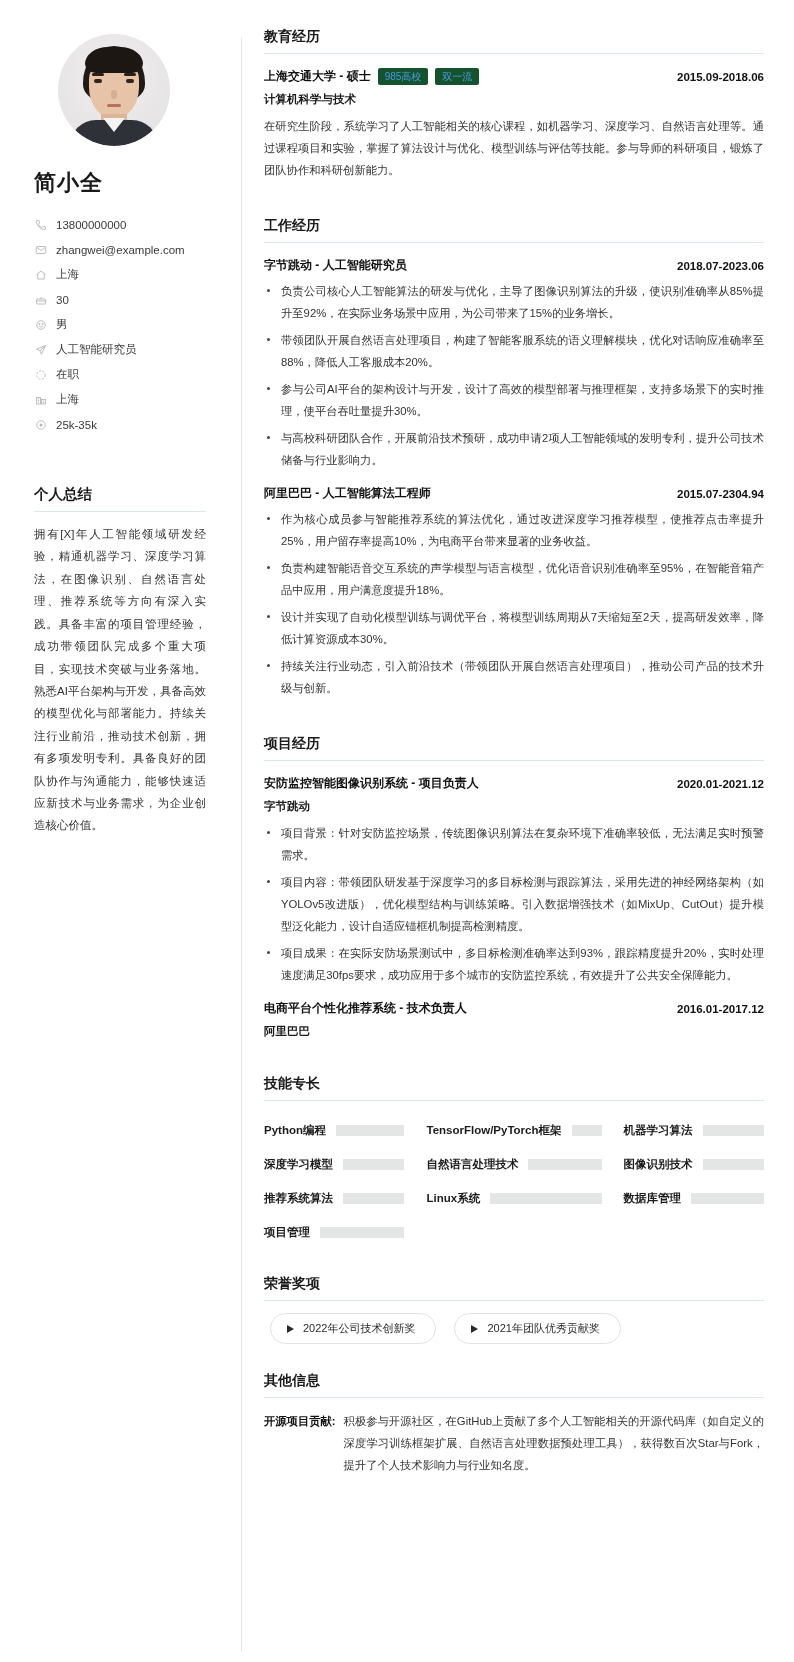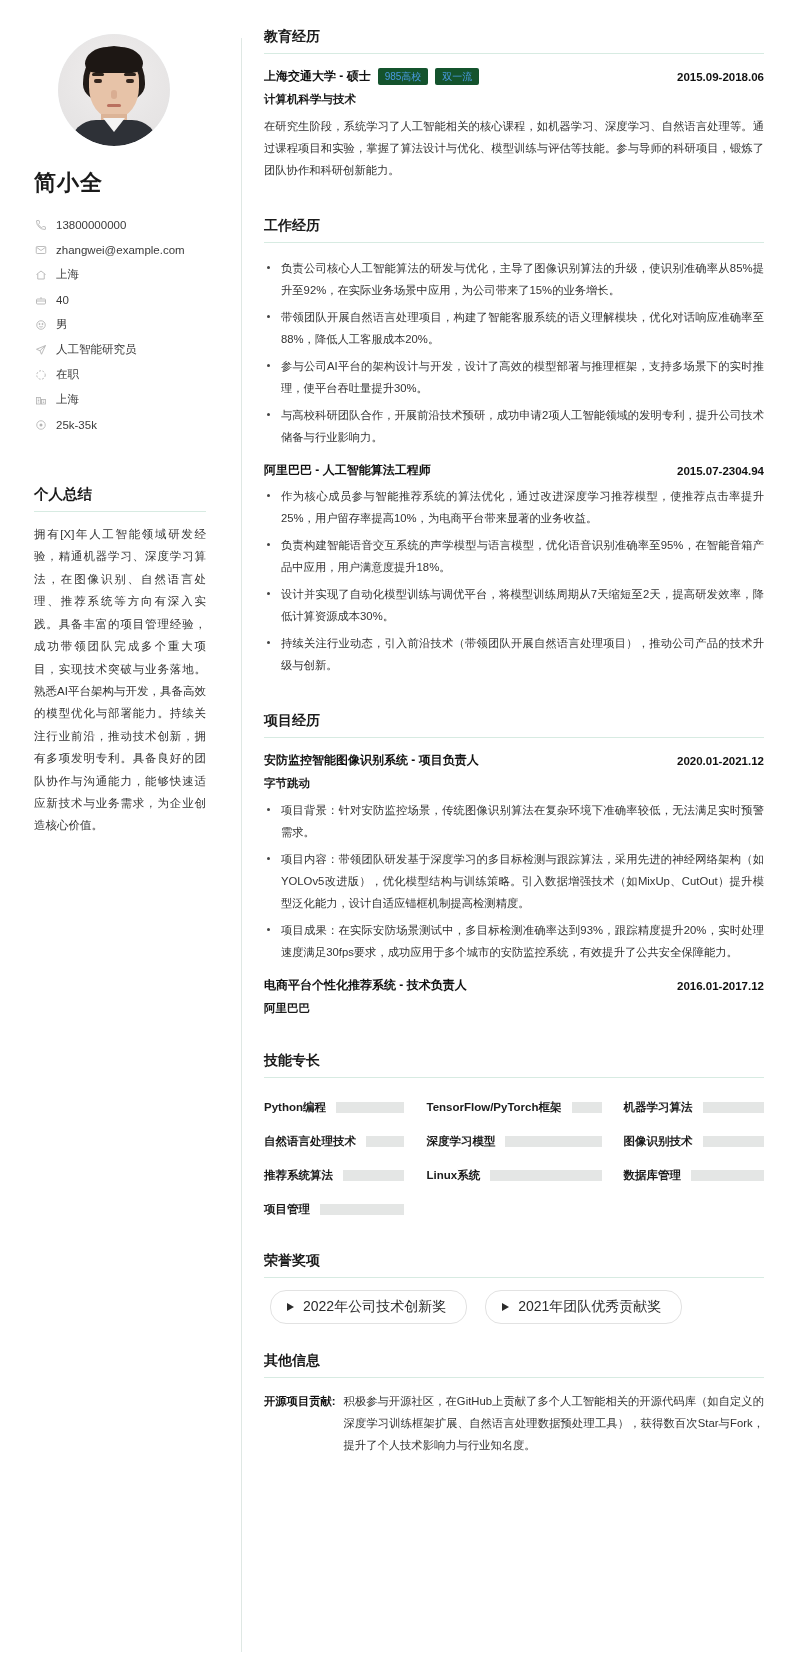--- a/index.html
+++ b/index.html
@@ -279,21 +279,21 @@
     margin: 6px 0 6px 6px;
     flex-wrap: wrap;
   }
   .award-chip {
     display: flex;
     align-items: center;
     gap: 9px;
     border: 1px solid #e2e2e2;
     border-radius: 16px;
     padding: 7px 20px 7px 16px;
-    font-size: 14px;
+    font-size: 11px;
     color: #2b2b2b;
     background: #fff;
   }
   .tri {
     width: 0; height: 0;
     border-left: 7px solid #2b2b2b;
     border-top: 4.5px solid transparent;
     border-bottom: 4.5px solid transparent;
   }
 
@@ -367,21 +367,21 @@
           </span>
         <span>上海</span>
       </div>
       <div class="contact-row">
         <span class="c-icon">
             <svg viewBox="0 0 24 24" fill="none" stroke="currentColor" stroke-width="1.8">
               <rect x="3" y="10" width="18" height="10" rx="2"></rect>
               <path d="M3 14h18M12 10V6"></path>
             </svg>
           </span>
-        <span>40</span>
+        <span>30</span>
       </div>
       <div class="contact-row">
         <span class="c-icon">
             <svg viewBox="0 0 24 24" fill="none" stroke="currentColor" stroke-width="1.8">
               <circle cx="12" cy="12" r="8.5"></circle>
               <circle cx="9" cy="10" r="1.2" fill="currentColor"></circle>
               <circle cx="15" cy="10" r="1.2" fill="currentColor"></circle>
               <path d="M8.5 15c1.2 1.2 5.8 1.2 7 0"></path>
             </svg>
           </span>
@@ -448,20 +448,24 @@
         <div class="entry-desc">在研究生阶段，系统学习了人工智能相关的核心课程，如机器学习、深度学习、自然语言处理等。通过课程项目和实验，掌握了算法设计与优化、模型训练与评估等技能。参与导师的科研项目，锻炼了团队协作和科研创新能力。</div>
       </div>
     </section>
 
     <div class="sec-spacer"></div>
 
     <section class="section">
       <div class="sec-head">工作经历</div>
 
       <div class="entry">
+        <div class="entry-head">
+          <div class="entry-title">字节跳动 - 人工智能研究员</div>
+          <div class="entry-date">2018.07-2023.06</div>
+        </div>
         <ul class="bullets">
           <li>负责公司核心人工智能算法的研发与优化，主导了图像识别算法的升级，使识别准确率从85%提升至92%，在实际业务场景中应用，为公司带来了15%的业务增长。</li>
           <li>带领团队开展自然语言处理项目，构建了智能客服系统的语义理解模块，优化对话响应准确率至88%，降低人工客服成本20%。</li>
           <li>参与公司AI平台的架构设计与开发，设计了高效的模型部署与推理框架，支持多场景下的实时推理，使平台吞吐量提升30%。</li>
           <li>与高校科研团队合作，开展前沿技术预研，成功申请2项人工智能领域的发明专利，提升公司技术储备与行业影响力。</li>
         </ul>
       </div>
 
       <div class="entry">
         <div class="entry-head">
@@ -515,26 +519,26 @@
         </div>
         <div class="skill-row">
           <span class="skill-name">TensorFlow/PyTorch框架</span>
           <span class="skill-track"><span class="skill-fill" style="width: 100%;"></span></span>
         </div>
         <div class="skill-row">
           <span class="skill-name">机器学习算法</span>
           <span class="skill-track"><span class="skill-fill" style="width: 92%;"></span></span>
         </div>
         <div class="skill-row">
+          <span class="skill-name">深度学习模型</span>
+          <span class="skill-track"><span class="skill-fill" style="width: 100%;"></span></span>
+        </div>
+        <div class="skill-row">
           <span class="skill-name">自然语言处理技术</span>
           <span class="skill-track"><span class="skill-fill" style="width: 88%;"></span></span>
-        </div>
-        <div class="skill-row">
-          <span class="skill-name">深度学习模型</span>
-          <span class="skill-track"><span class="skill-fill" style="width: 100%;"></span></span>
         </div>
         <div class="skill-row">
           <span class="skill-name">图像识别技术</span>
           <span class="skill-track"><span class="skill-fill" style="width: 100%;"></span></span>
         </div>
         <div class="skill-row">
           <span class="skill-name">推荐系统算法</span>
           <span class="skill-track"><span class="skill-fill" style="width: 92%;"></span></span>
         </div>
         <div class="skill-row">

